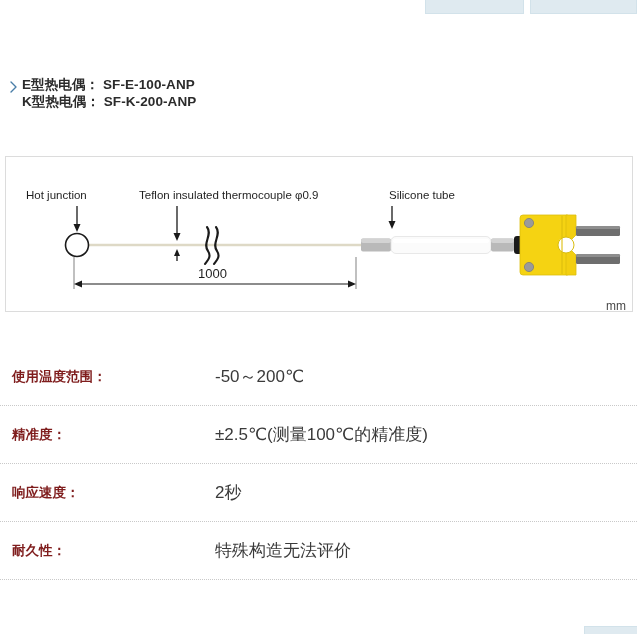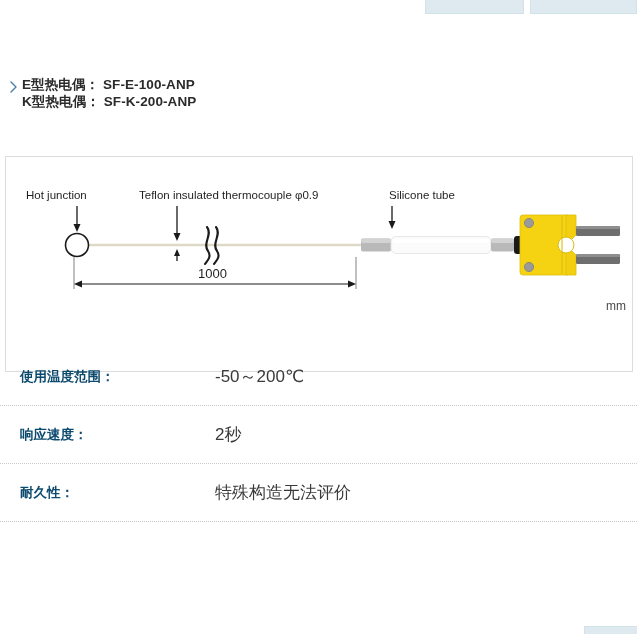--- a/index.html
+++ b/index.html
@@ -55,21 +55,21 @@
     letter-spacing: 0.1px;
     white-space: nowrap;
   }
 
   
   .diagram-panel {
     position: absolute;
     left: 5px;
     top: 156px;
     width: 628px;
-    height: 216px;
+    height: 156px;
     border: 1px solid #dcdcdc;
     box-sizing: border-box;
     background: #ffffff;
     overflow: hidden;
   }
   .diagram-svg {
     position: absolute;
     left: 0;
     top: 0;
     display: block;
@@ -98,25 +98,25 @@
     width: 637px;
   }
   .spec-row {
     display: flex;
     align-items: center;
     height: 57px;
     border-bottom: 1px dotted #c9c9c9;
   }
   .spec-label {
     width: 215px;
-    padding-left: 20px;
+    padding-left: 12px;
     box-sizing: border-box;
     font-size: 13.5px;
     font-weight: bold;
-    color: #0c4a6e;
+    color: #7f1d1d;
     white-space: nowrap;
   }
   .spec-value {
     font-size: 17px;
     color: #3a3a3a;
     white-space: nowrap;
   }
 
   
   .bottom-block {
@@ -221,20 +221,24 @@
     <text class="dunit" x="600" y="153">mm</text>
   </svg>
 </div>
 
 <div class="spec-table">
   <div class="spec-row">
     <div class="spec-label">使用温度范围：</div>
     <div class="spec-value">-50～200℃</div>
   </div>
   <div class="spec-row">
+    <div class="spec-label">精准度：</div>
+    <div class="spec-value">±2.5℃(测量100℃的精准度)</div>
+  </div>
+  <div class="spec-row">
     <div class="spec-label">响应速度：</div>
     <div class="spec-value">2秒</div>
   </div>
   <div class="spec-row">
     <div class="spec-label">耐久性：</div>
     <div class="spec-value">特殊构造无法评价</div>
   </div>
 </div>
 
 <div class="bottom-block"></div>

